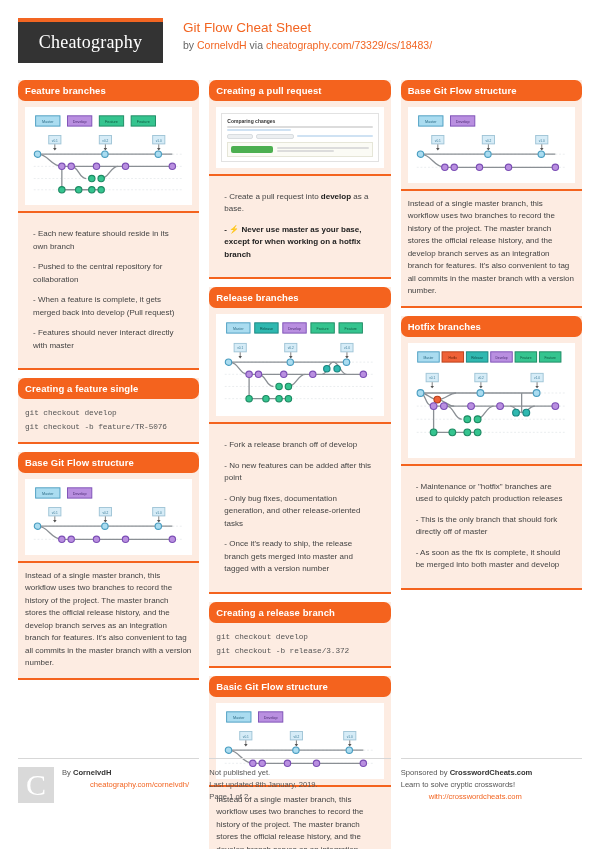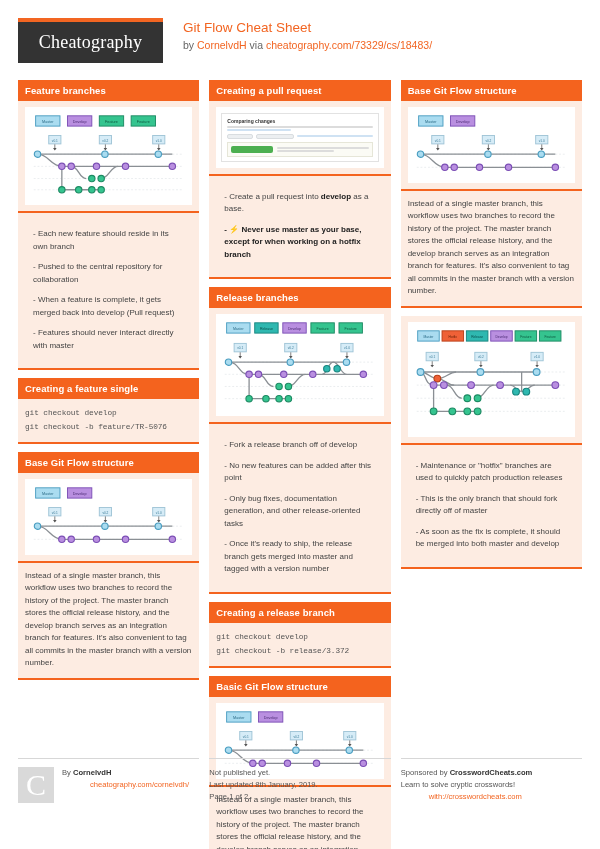--- a/index.html
+++ b/index.html
@@ -35,20 +35,21 @@
   
   .columns { display:flex; gap:10px; align-items:flex-start; }
   .col { width:187px; display:flex; flex-direction:column; gap:8px; }
 
   .card { width:100%; background:#fdece2; }
   .card-head {
     background:#f4631e; color:#fff;
     font-size:9.5px; font-weight:bold;
     padding:5px 7px;
     letter-spacing:.1px;
+    border-radius:7px;
   }
   .card-body { padding:7px 7px 8px 7px; border-bottom:2px solid #f4631e; }
   .card-body.tight { padding:6px 7px; }
   .txt { font-size:8px; line-height:12.5px; color:#444; }
   .txt p { margin:8px; }
   .bold { font-weight:bold; color:#222; }
   .code {
     font-family:"Liberation Mono", monospace;
     font-size:7.8px; line-height:14px; color:#555;
     white-space:pre; letter-spacing:-.1px;
@@ -469,20 +470,21 @@
               </g>
             </svg>
           </div>
         </div>
         <div class="card-body">
           <div class="txt">Instead of a single master branch, this workflow uses two branches to record the history of the project. The master branch stores the official release history, and the develop branch serves as an integration branch for features. It's also convenient to tag all commits in the master branch with a version number.</div>
         </div>
       </div>
 
       <div class="card">
+        <div class="card-head">Hotfix branches</div>
         <div class="card-body tight">
           <div class="imgpanel">
             <svg class="graph" viewBox="0 0 168 110">
               <g>
                 <rect x="5" y="3" width="23" height="11" fill="#aadcf0" stroke="#4a9dc0" stroke-width="1"></rect>
                 <text x="16.5" y="10.8" font-size="3.5" fill="#2b6b86" text-anchor="middle" font-family="Liberation Sans, sans-serif">Master</text>
                 <rect x="31" y="3" width="23" height="11" fill="#ef6137" stroke="#b93f18" stroke-width="1"></rect>
                 <text x="42.5" y="10.8" font-size="3.5" fill="#5e1e06" text-anchor="middle" font-family="Liberation Sans, sans-serif">Hotfix</text>
                 <rect x="57" y="3" width="23" height="11" fill="#2fb8b0" stroke="#17857f" stroke-width="1"></rect>
                 <text x="68.5" y="10.8" font-size="3.5" fill="#074e4a" text-anchor="middle" font-family="Liberation Sans, sans-serif">Release</text>

